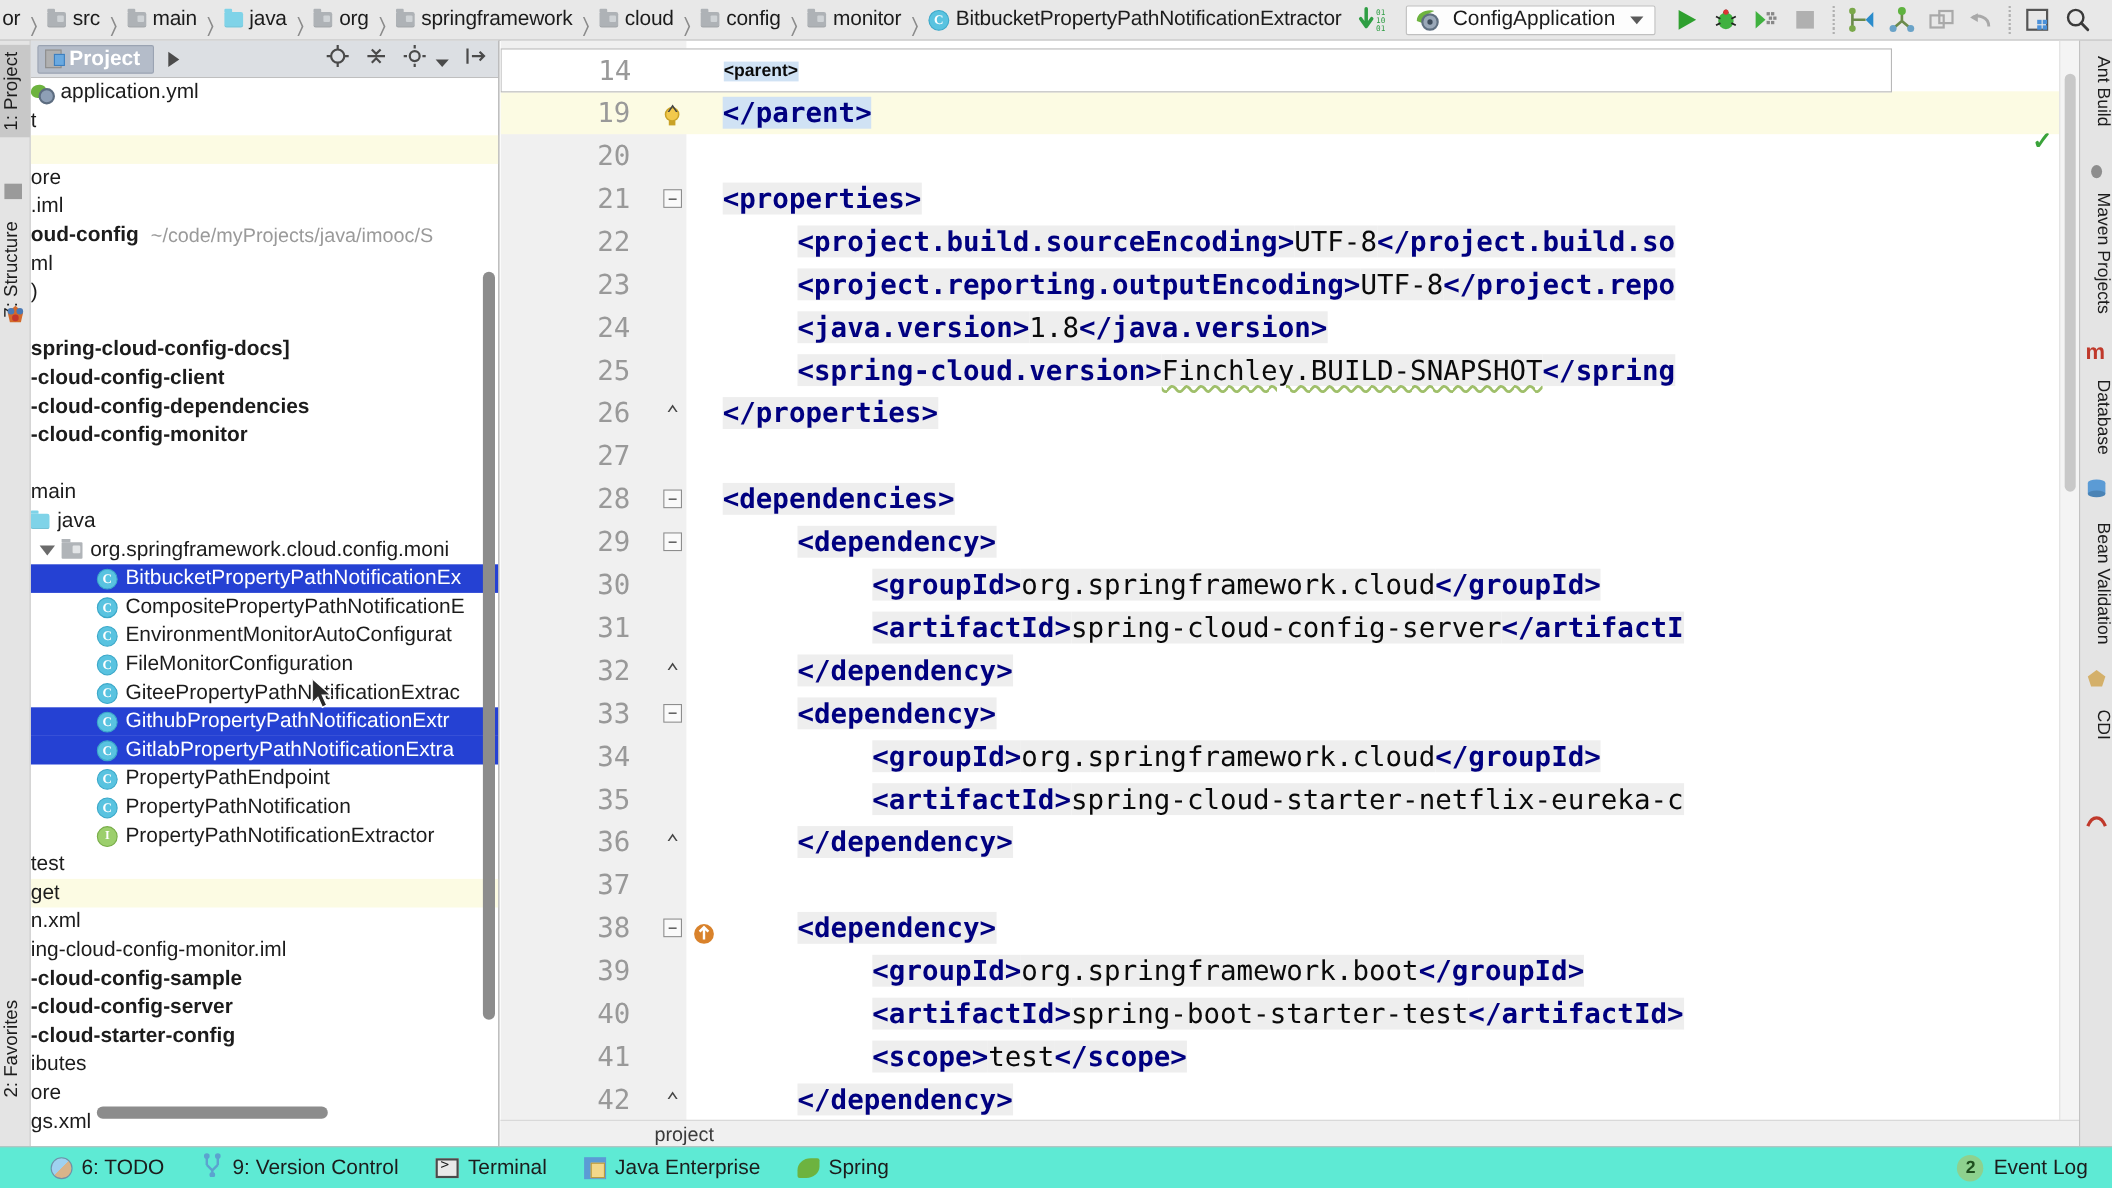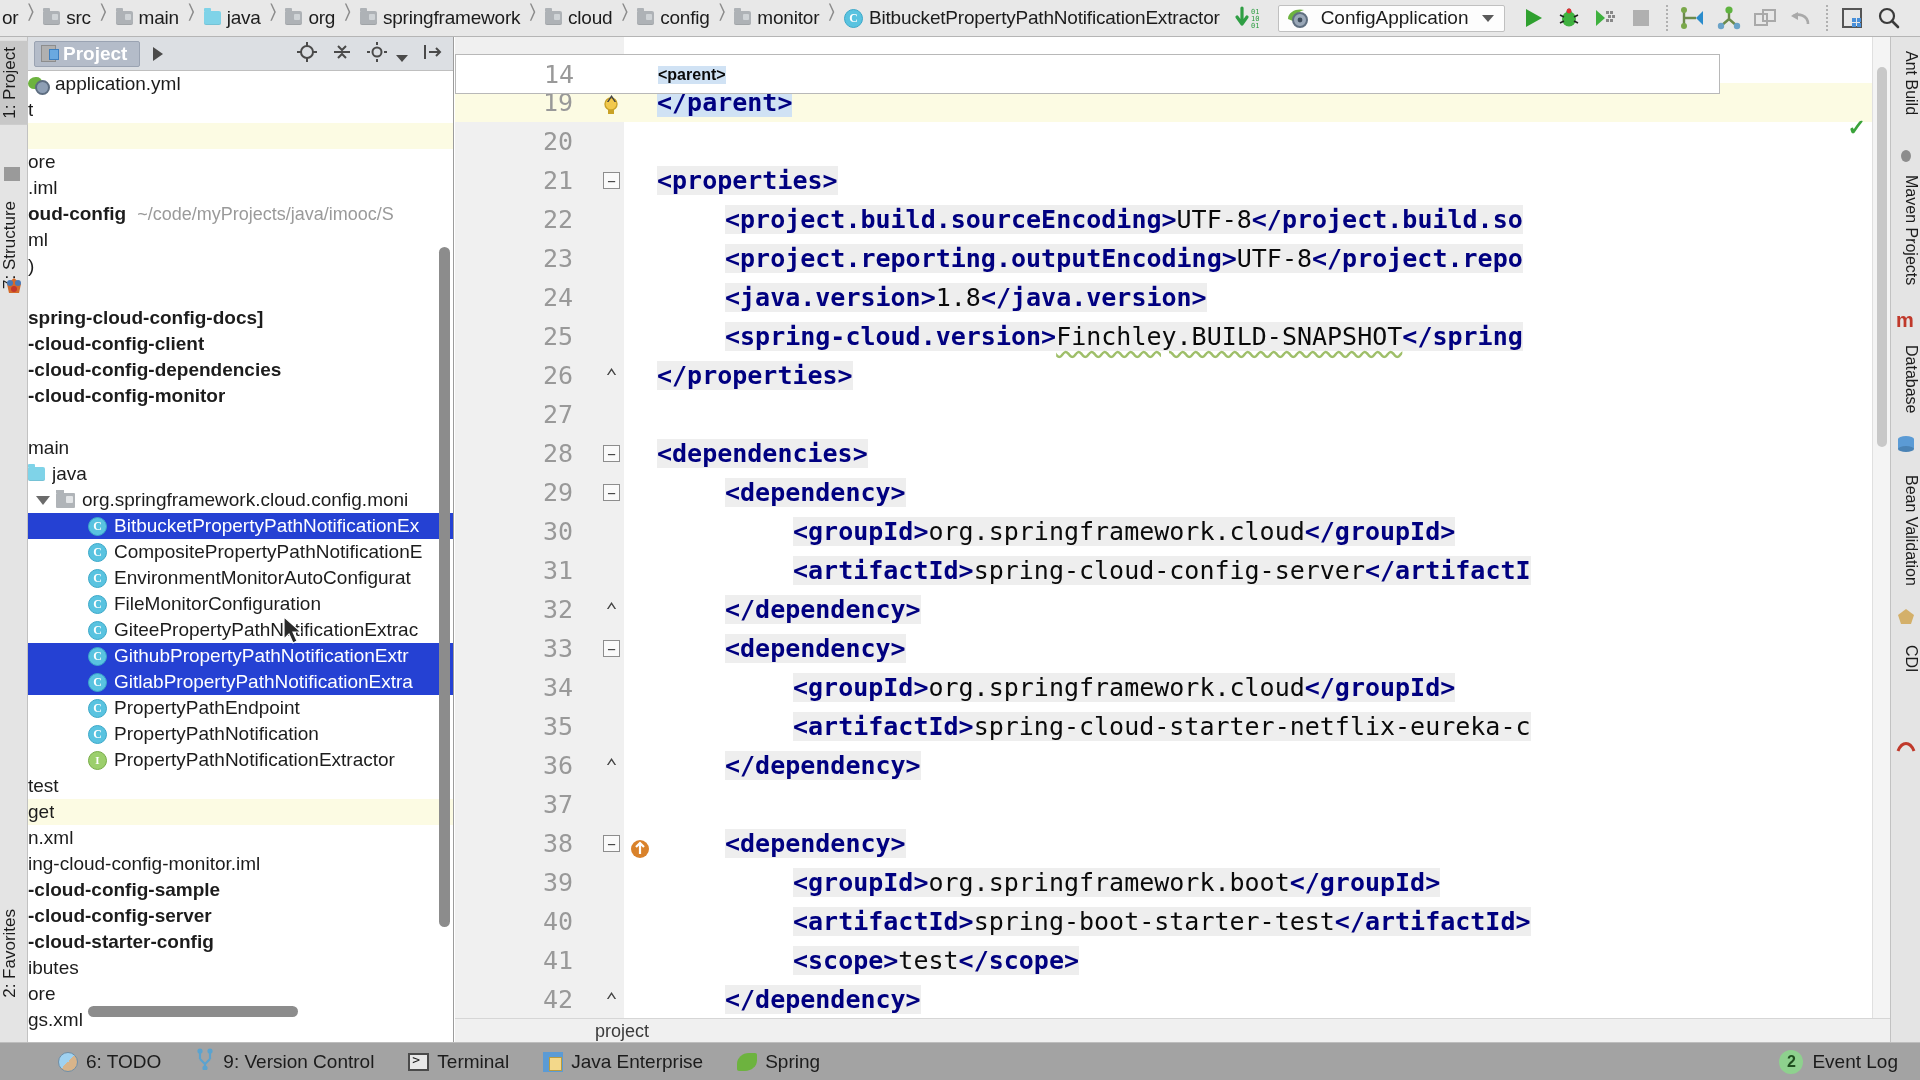--- a/index.html
+++ b/index.html
@@ -12,21 +12,21 @@
   }
   #app { position: relative; width: 1920px; height: 1080px; }
 
   
   .topbar {
     position: absolute; top: 0; left: 0; width: 1920px; height: 37px;
     background: #e8e8e8;
     border-bottom: 1px solid #b5b5b5;
     display: flex; align-items: center;
   }
-  .crumbs { display: flex; align-items: flex-start; height: 100%; padding-left: 0px; flex: 0 0 auto; }
+  .crumbs { display: flex; align-items: flex-end; height: 100%; padding-left: 0px; flex: 0 0 auto; }
   .crumb {
     display: flex; align-items: center; gap: 6px;
     font-size: 19px; color: #1c1c1c; white-space: nowrap;
     padding: 0 2px 0 2px; height: 100%;
   }
   .crumb-sep { color: #8b8b8b; font-size: 20px; padding: 0 7px; font-weight: 300; }
   .crumb-label { letter-spacing: -0.2px; }
 
   .ico-folder {
     width: 17px; height: 14px; position: relative; display: inline-block;
@@ -256,21 +256,21 @@
   }
   .bulb {
     position: absolute; left: 144px; width: 24px; height: 24px;
   }
   .uparrow {
     position: absolute; left: 173px; width: 24px; height: 24px;
   }
 
   
   .foldpop {
-    position: absolute; left: 0px; top: 17px; width: 1265px; height: 40px;
+    position: absolute; left: 0px; top: 7px; width: 1265px; height: 40px;
     background: #ffffff; border: 1px solid #b8b8b8;
     z-index: 12;
   }
 
   
   .ed-scroll {
     position: absolute; right: 0; top: 0; width: 18px; height: 100%; background: #f4f4f4;
     border-left: 1px solid #e0e0e0;
   }
   .ed-scroll i {
@@ -286,22 +286,22 @@
     position: absolute; left: 455px; bottom: 36px; right: 30px; height: 26px;
     background: #f0f0f0; border-top: 1px solid #d6d6d6;
     display: flex; align-items: center; justify-content: flex-start;
     padding-left: 140px;
     font-size: 18px; color: #3b3b3b;
   }
 
   
   .statusbar {
     position: absolute; left: 0; bottom: 0; width: 1920px; height: 38px;
-    background: #a3a3a3; border-top: 1px solid #bdbdbd;
-    display: flex; align-items: center; padding-left: 58px; gap: 34px;
+    background: #5eead4; border-top: 1px solid #bdbdbd;
+    display: flex; align-items: center; padding-left: 46px; gap: 34px;
     font-size: 19px; color: #1c1c1c;
   }
   .sb-item { display: flex; align-items: center; gap: 8px; white-space: nowrap; }
   .sb-right { margin-left: auto; display: flex; align-items: center; gap: 9px; padding-right: 22px; }
   .badge-green {
     width: 24px; height: 24px; border-radius: 50%; background: #8ed18e;
     color: #1f4f1f; font-size: 16px; font-weight: bold;
     display: flex; align-items: center; justify-content: center;
   }
   .ico-todo {

